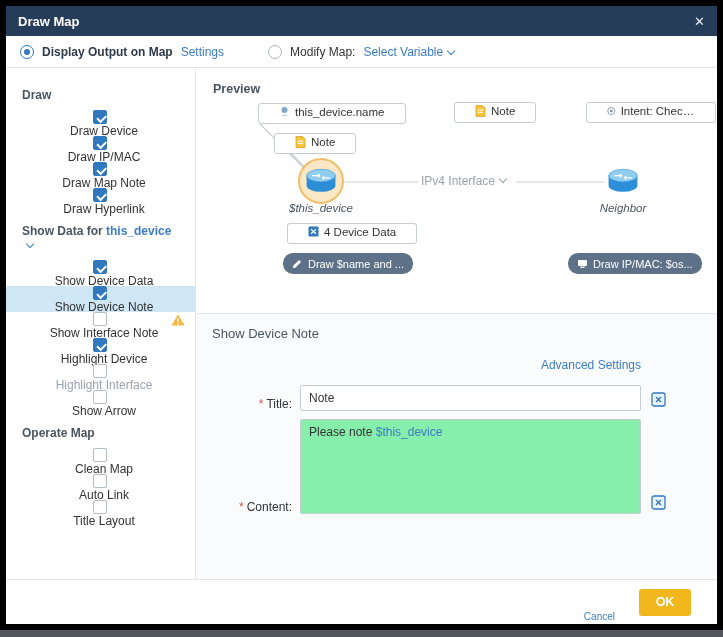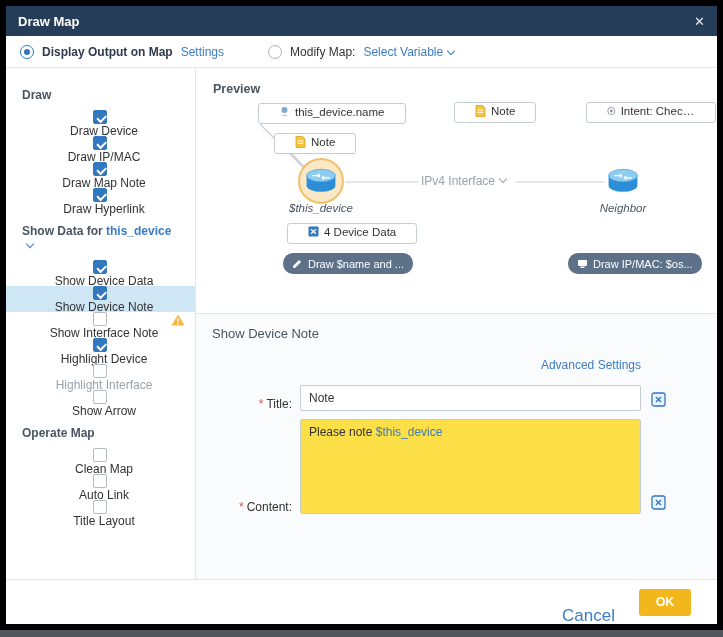--- a/index.html
+++ b/index.html
@@ -49,27 +49,27 @@
   .if-label { position:absolute; left:225px; top:106px; font-size:12px; color:#9aa3ad; display:flex; align-items:center; }
 
   
   .form-area { flex:1 1 auto; background:#fafbfc; border-top:1px solid #e2e6ea; padding:12px 16px 0 16px; }
   .form-title { font-size:13px; color:#4a5560; margin-bottom:14px; }
   .adv-row { margin-left:88px; width:341px; text-align:right; margin-bottom:12px; }
   .form-row { display:flex; align-items:flex-end; margin-bottom:8px; }
   .form-label { width:88px; text-align:right; padding-right:8px; font-size:12px; color:#333; padding-top:5px; white-space:nowrap; }
   .req { color:#d9534f; margin-right:3px; }
   .txt-input { width:341px; height:26px; border:1px solid #c6ccd3; border-radius:2px; font-size:12px; color:#333; padding:0 8px; font-family:"Liberation Sans", sans-serif; background:#fff; }
-  .txt-area { width:341px; height:95px; border:1px solid #c6ccd3; border-radius:2px; font-size:12px; color:#333; padding:5px 8px; background:#fde047; overflow:hidden; }
+  .txt-area { width:341px; height:95px; border:1px solid #c6ccd3; border-radius:2px; font-size:12px; color:#333; padding:5px 8px; background:#86efac; overflow:hidden; }
   .txt-area .var { color:#3b7cc4; }
   .var-icon { margin-left:10px; margin-top:5px; cursor:pointer; }
 
   
   .footer { height:45px; flex:0 0 auto; border-top:1px solid #e2e6ea; display:flex; align-items:center; justify-content:flex-end; gap:24px; padding-right:26px; background:#fff; }
-  .cancel { font-size:17px;margin-top:28px; }
+  .cancel { font-size:10px;margin-top:28px; }
   .ok-btn { width:52px; height:27px; background:#f3b71e; border:none; border-radius:3px; color:#fff; font-size:12.5px; font-weight:bold; cursor:pointer; font-family:"Liberation Sans", sans-serif; }
 </style>
 </head>
 <body>
 
 <div class="dialog">
 
   <div class="titlebar">
     <span class="title">Draw Map</span>
     <span class="close">✕</span>

